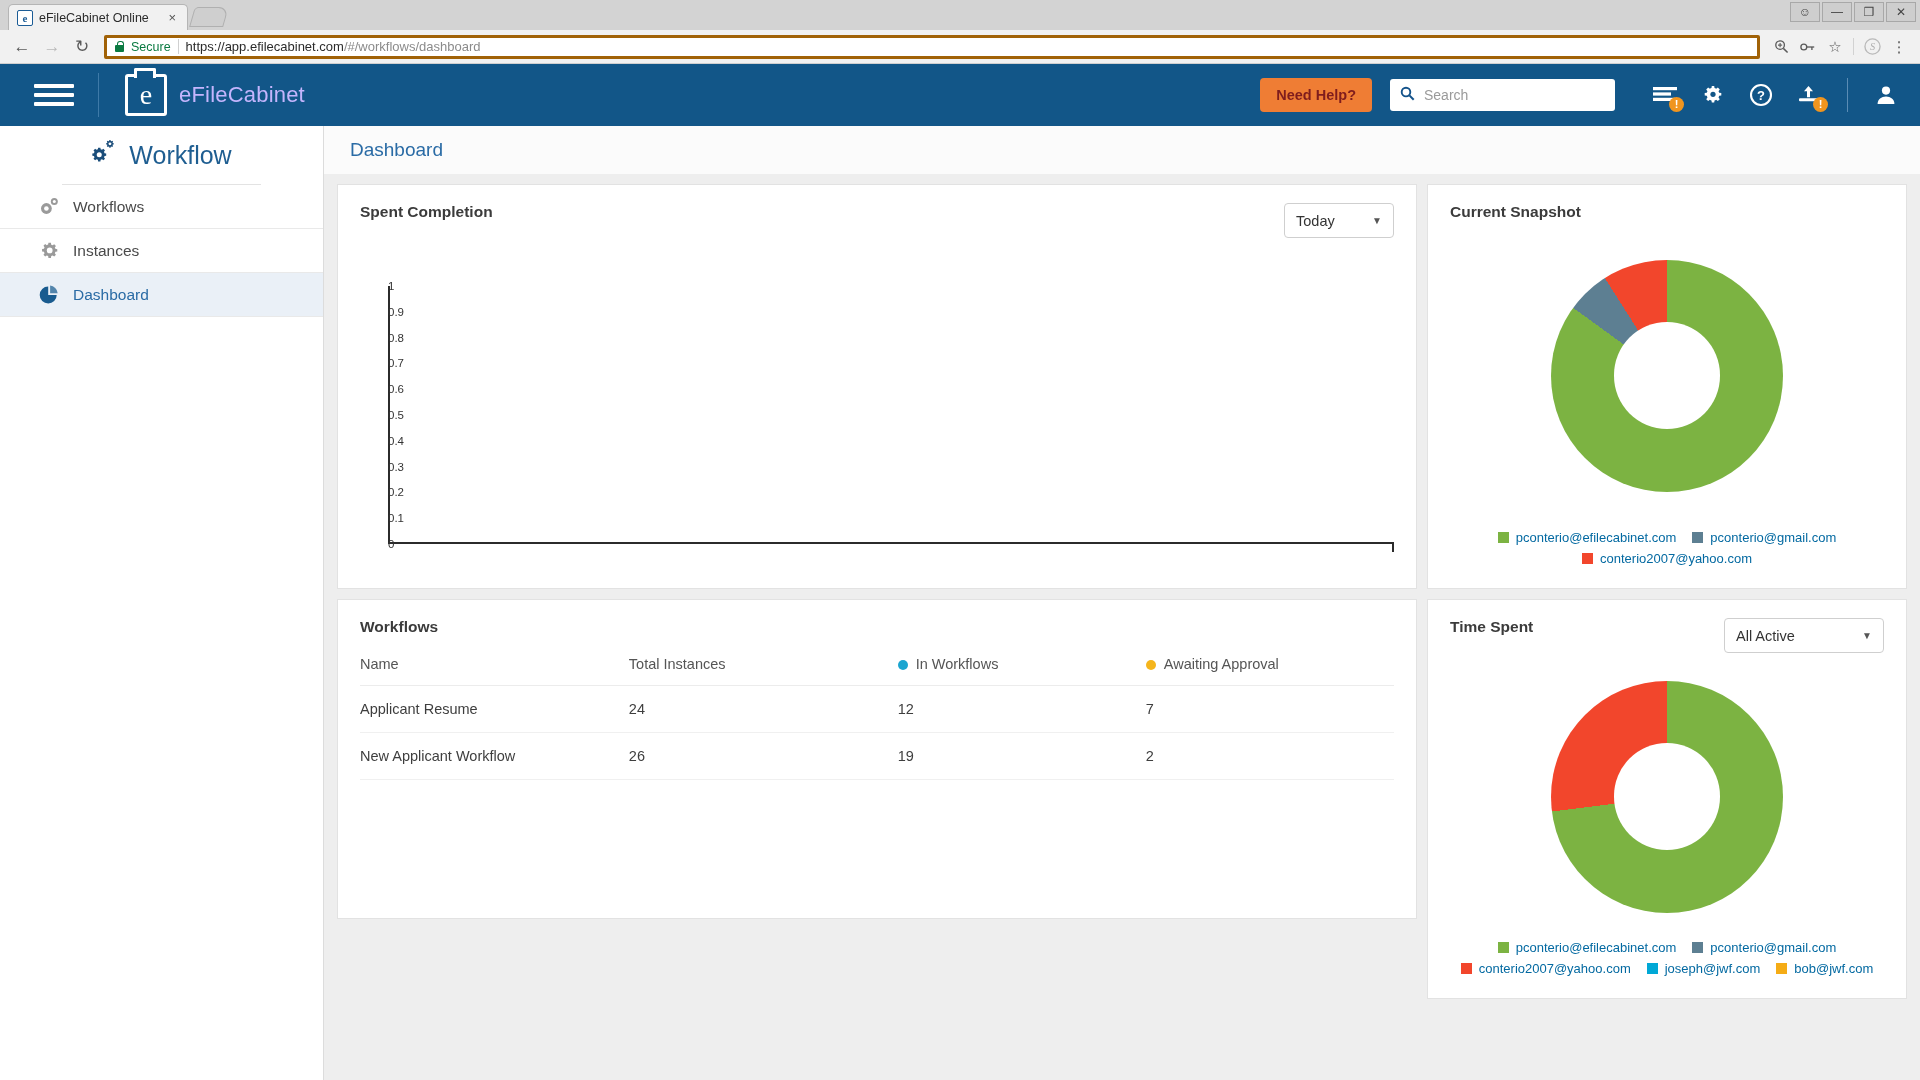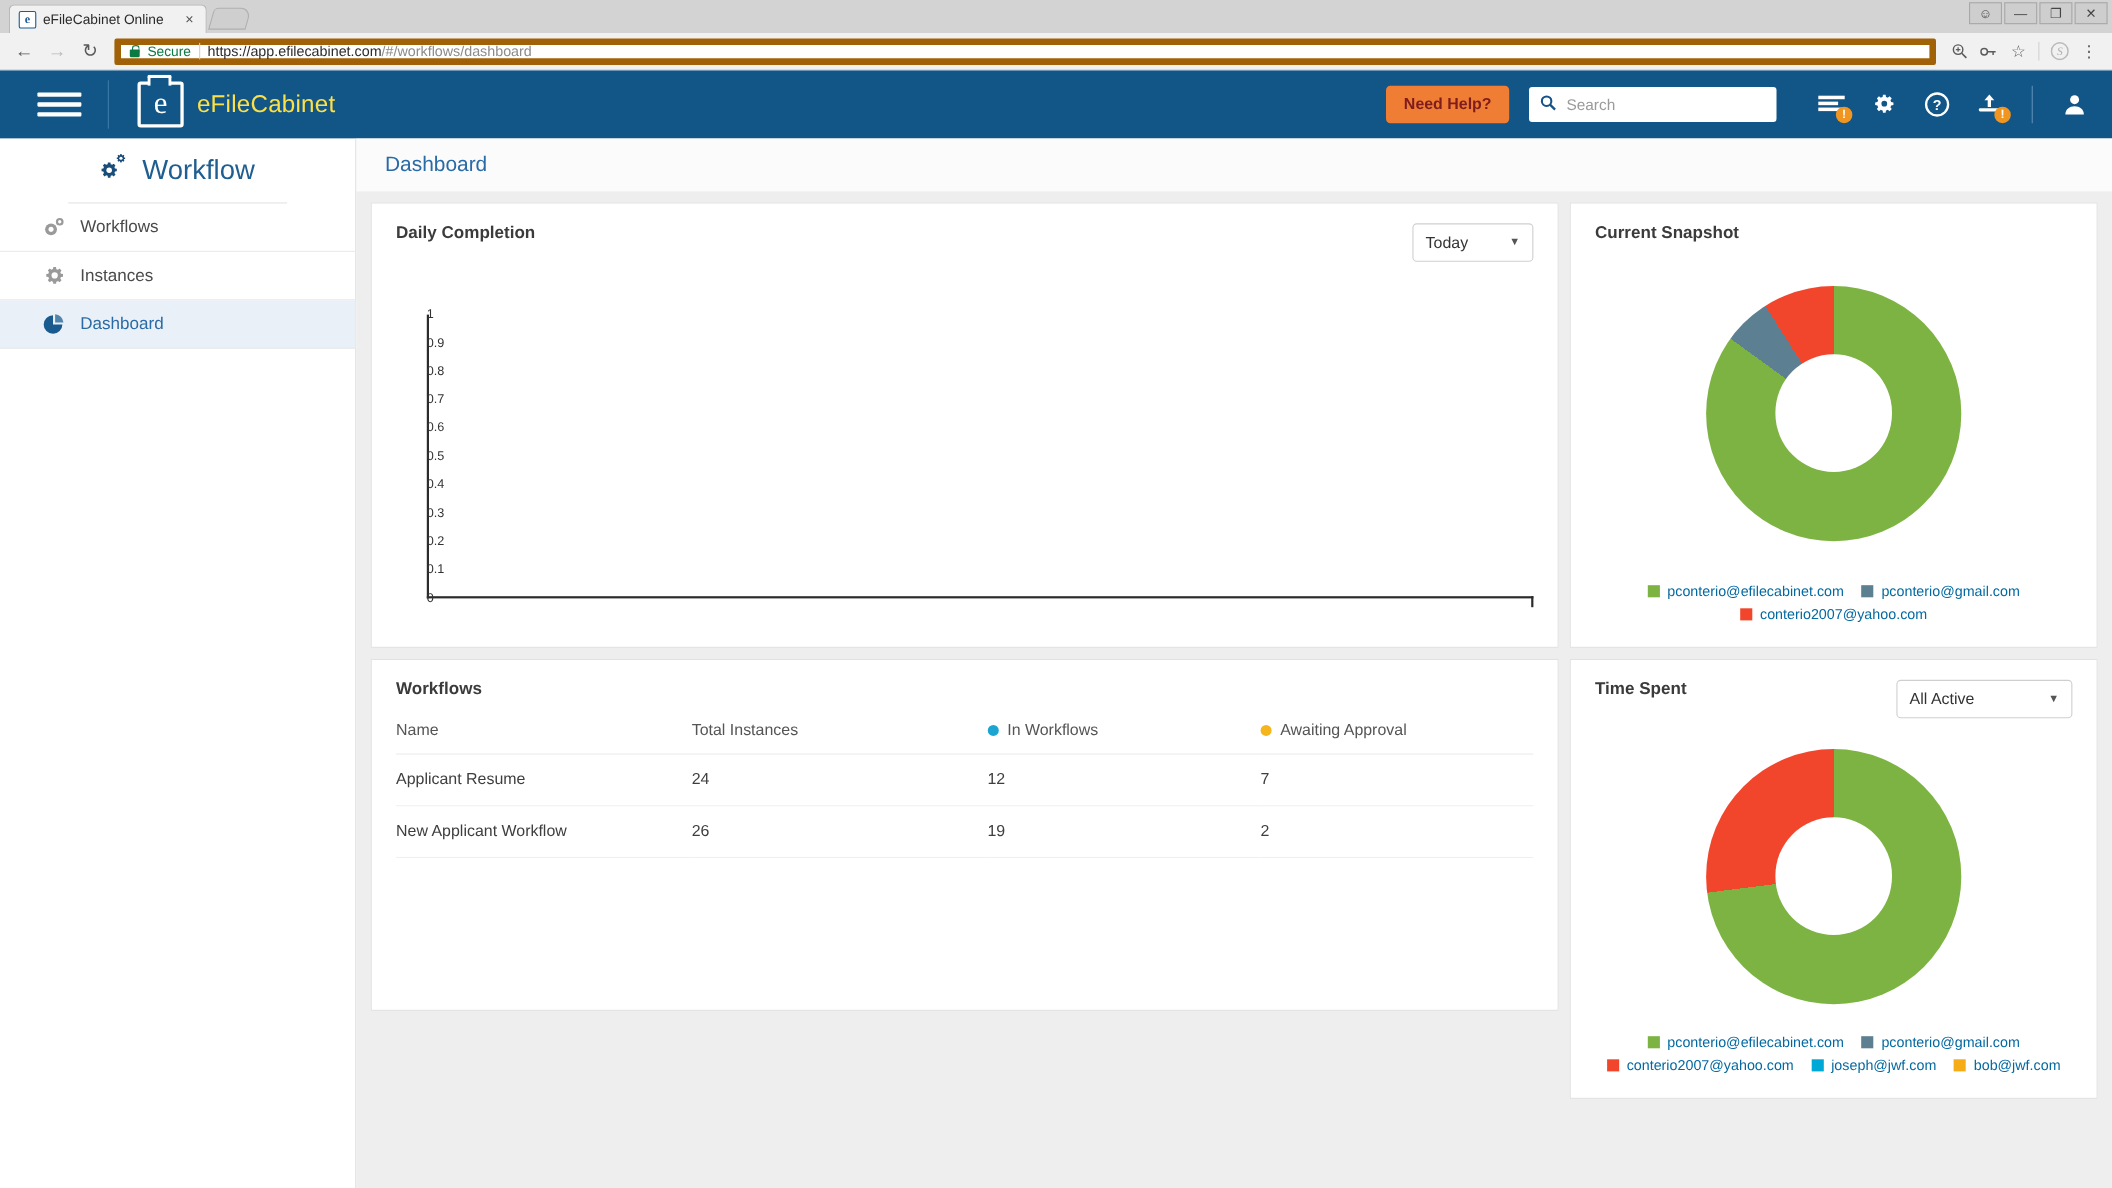--- a/index.html
+++ b/index.html
@@ -52,21 +52,21 @@
     border-bottom: 1px solid #cfcfcf;
     display: flex; align-items: center; gap: 2px; padding: 0 8px;
   }
   .navbtn {
     width: 28px; height: 28px; display: flex; align-items: center; justify-content: center;
     font-size: 17px; color: #5a5a5a;
   }
   .navbtn.disabled { color: #b9b9b9; }
   .urlbar {
     flex: 1; height: 24px; margin: 0 6px;
-    background: #ffffff; border: 6px solid #a16207; border-radius: 2px;
+    background: #ffffff; border: 3px solid #a16207; border-radius: 2px;
     display: flex; align-items: center; padding: 0 8px; gap: 7px;
     font-size: 13px;
   }
   .lock-ico { width: 9px; height: 11px; position: relative; }
   .lock-ico::before {
     content: ""; position: absolute; left: 0; bottom: 0; width: 9px; height: 7px;
     background: #0b7a42; border-radius: 1px;
   }
   .lock-ico::after {
     content: ""; position: absolute; left: 2px; top: 0; width: 5px; height: 6px;
@@ -93,21 +93,21 @@
   .brand { display: flex; align-items: center; gap: 12px; margin-left: 26px; }
   .brand-mark {
     width: 42px; height: 42px; border: 3px solid #ffffff; border-radius: 3px;
     position: relative; display: flex; align-items: center; justify-content: center;
     color: #ffffff; font-size: 28px; font-family: "Liberation Serif", serif;
   }
   .brand-mark::before {
     content: ""; position: absolute; top: -9px; left: 6px; width: 16px; height: 7px;
     background: #125688; border: 3px solid #ffffff; border-bottom: none; border-radius: 2px 2px 0 0;
   }
-  .brand-name { color: #fde047; font-size: 22px; letter-spacing: .2px; }
+  .brand-name { color: #c4b5fd; font-size: 22px; letter-spacing: .2px; }
   .appbar-spacer { flex: 1; }
   .need-help {
     background: #ef7d34; color: #7f1d1d; border: none; border-radius: 4px;
     padding: 9px 16px; font-size: 14.5px; font-weight: bold; cursor: pointer;
   }
   .searchbox {
     width: 225px; height: 32px; margin-left: 18px; background: #ffffff; border-radius: 3px;
     display: flex; align-items: center; padding: 0 10px; gap: 9px;
   }
   .search-glyph { color: #13528a; font-size: 15px; font-weight: bold; }
@@ -374,21 +374,21 @@
         <div class="page-head">
           <span class="page-title">Dashboard</span>
         </div>
 
         <div class="grid">
 
           <div class="col-left">
 
             <div class="card daily">
               <div class="daily-head">
-                <span class="card-title">Daily Completion</span>
+                <span class="card-title">Spent Completion</span>
                 <div class="sel">
                   <span>Today</span>
                   <span class="caret">▼</span>
                 </div>
               </div>
               <div class="plot">
                 <div class="axis-y"></div>
                 <div class="axis-x"></div>
                 <div class="axis-x-end"></div>
                 <div id="yticks">

